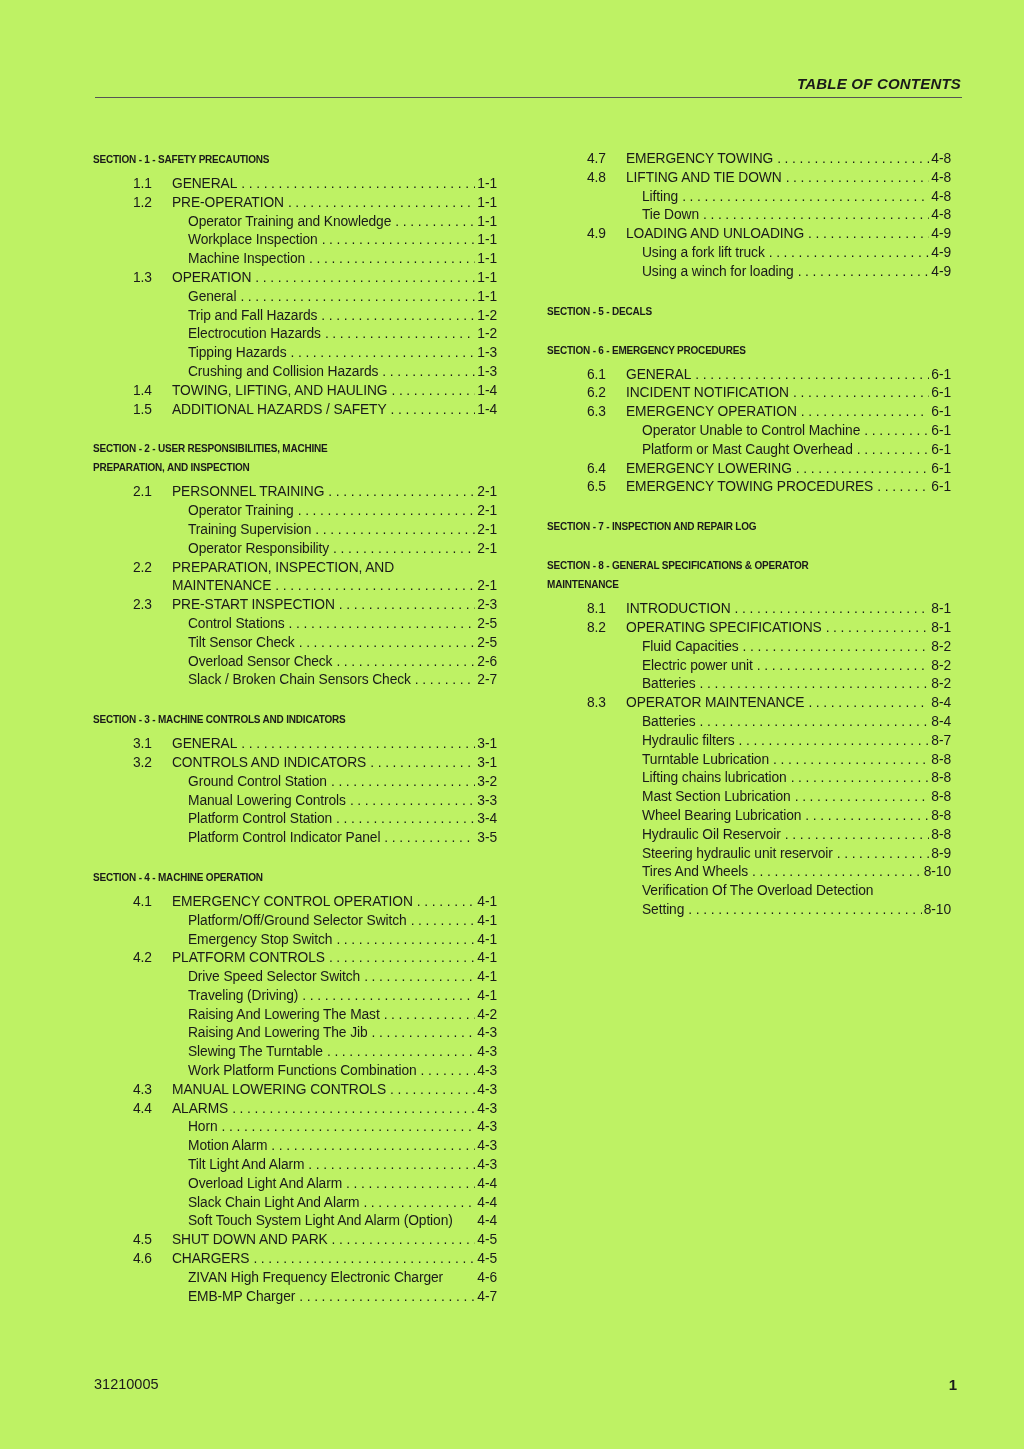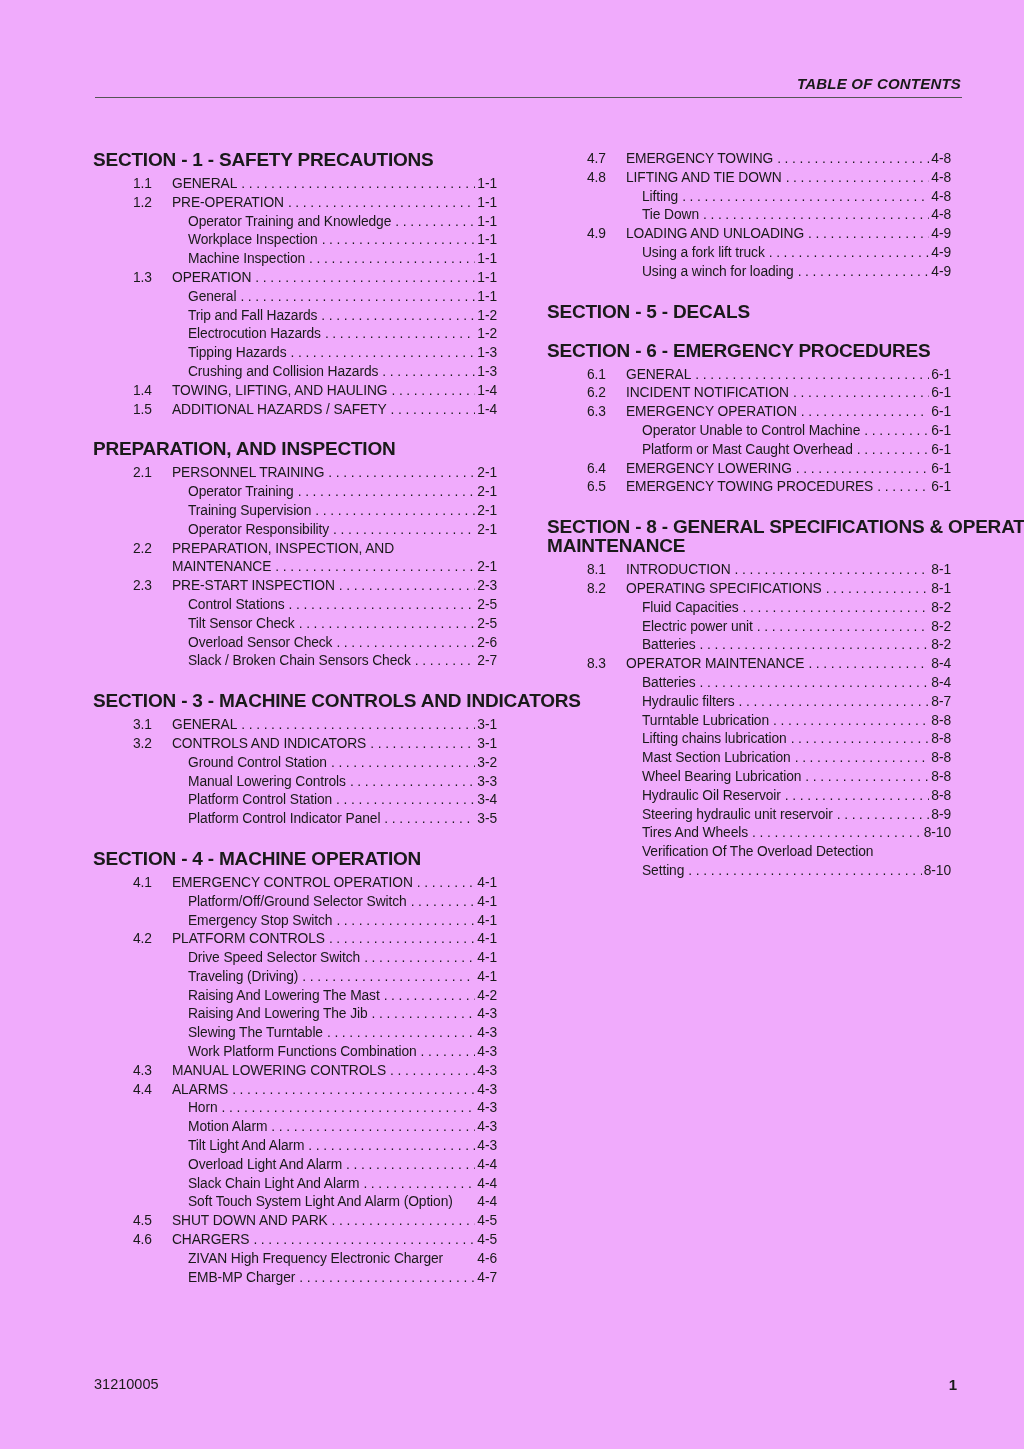--- a/index.html
+++ b/index.html
@@ -1,21 +1,21 @@
 <!DOCTYPE html>
 <html><head>
 <meta charset="utf-8">
 <style>
   * { margin: 0; padding: 0; box-sizing: border-box; }
   html, body { background: #ffffff; }
   .page {
     position: relative;
     width: 1024px;
     height: 1449px;
-    background: #f0abfc;
+    background: #bef264;
     font-family: "Liberation Sans", sans-serif;
     color: #1a1a1a;
     overflow: hidden;
   }
   .header-title {
     position: absolute;
     top: 75px;
     right: 63px;
     font-size: 15px;
     font-weight: bold;
@@ -34,21 +34,21 @@
     position: absolute;
     top: 150px;
     left: 93px;
     display: flex;
     gap: 50px;
     align-items: flex-start;
   }
   .col { width: 404px; }
   .toc-section { margin-bottom: 20px; }
   .sec-title-line {
-    font-size: 19px;
+    font-size: 10px;
     font-weight: bold;
     line-height: 19px;
     letter-spacing: -0.2px;
     white-space: nowrap;
   }
   .rows { margin-top: 6px; }
   .row {
     display: flex;
     align-items: baseline;
     line-height: 18.8px;
@@ -174,20 +174,21 @@
             </div>
             <div class="row numbered">
               <span class="num">1.5</span>
               <span class="title">ADDITIONAL HAZARDS / SAFETY</span>
               <span class="leader"></span>
               <span class="page-num">1-4</span>
             </div>
           </div>
         </div>
         <div class="toc-section">
+          <div class="sec-title-line">SECTION - 2 - USER RESPONSIBILITIES, MACHINE</div>
           <div class="sec-title-line">PREPARATION, AND INSPECTION</div>
           <div class="rows">
             <div class="row numbered">
               <span class="num">2.1</span>
               <span class="title">PERSONNEL TRAINING</span>
               <span class="leader"></span>
               <span class="page-num">2-1</span>
             </div>
             <div class="row sub">
               <span class="title">Operator Training</span>
@@ -483,20 +484,23 @@
               <span class="leader"></span>
               <span class="page-num">6-1</span>
             </div>
             <div class="row numbered">
               <span class="num">6.5</span>
               <span class="title">EMERGENCY TOWING PROCEDURES</span>
               <span class="leader"></span>
               <span class="page-num">6-1</span>
             </div>
           </div>
+        </div>
+        <div class="toc-section">
+          <div class="sec-title-line">SECTION - 7 - INSPECTION AND REPAIR LOG</div>
         </div>
         <div class="toc-section">
           <div class="sec-title-line">SECTION - 8 - GENERAL SPECIFICATIONS &amp; OPERATOR</div>
           <div class="sec-title-line">MAINTENANCE</div>
           <div class="rows">
             <div class="row numbered">
               <span class="num">8.1</span>
               <span class="title">INTRODUCTION</span>
               <span class="leader"></span>
               <span class="page-num">8-1</span>

